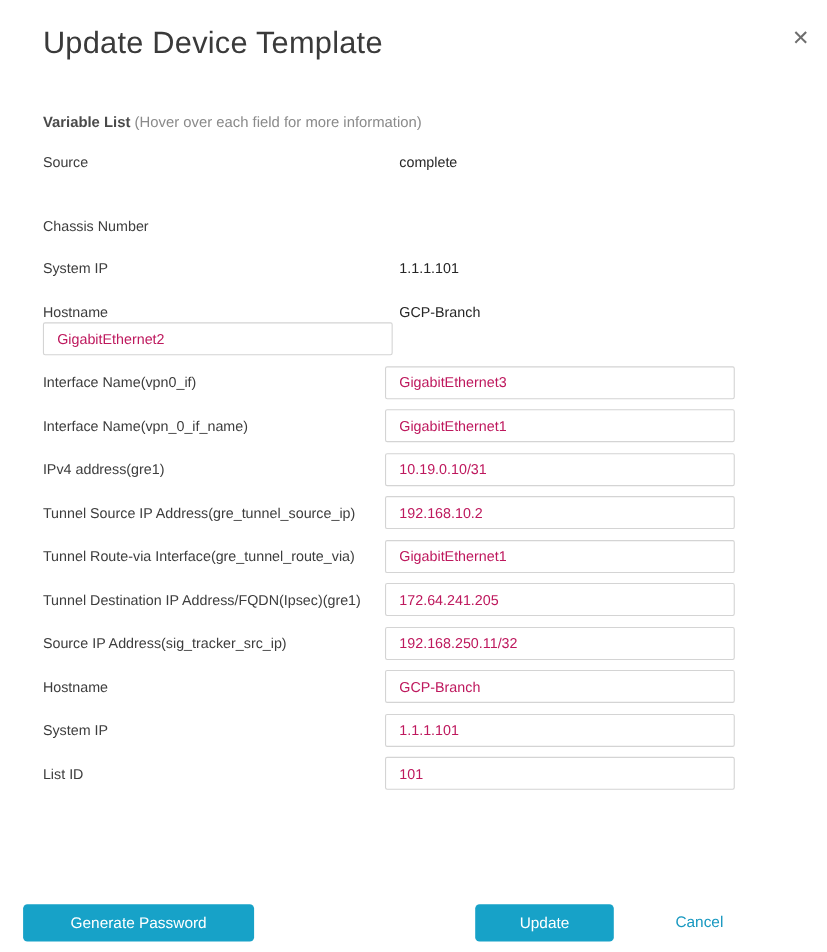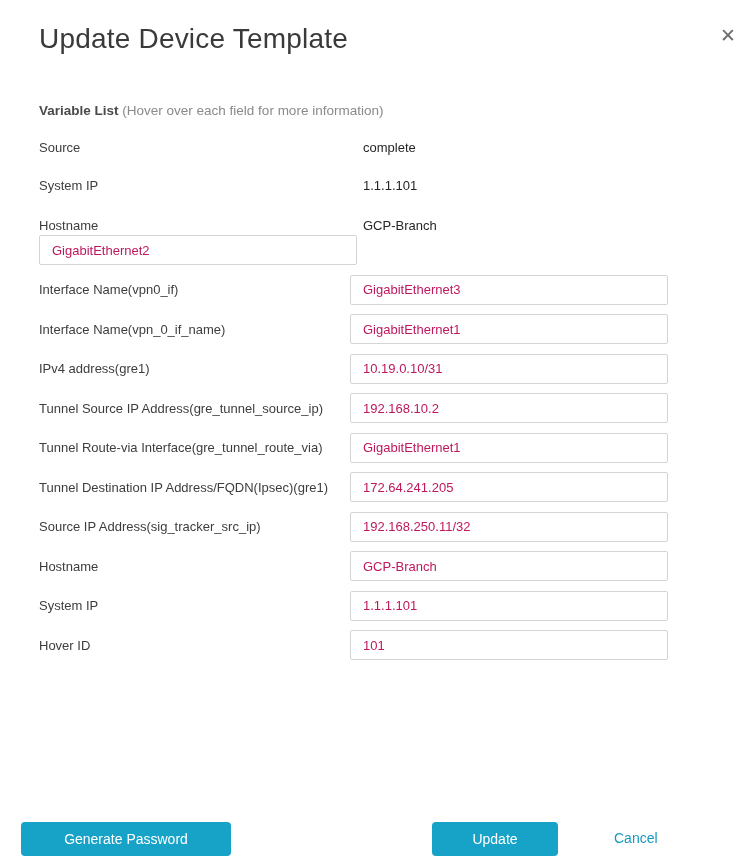--- a/index.html
+++ b/index.html
@@ -100,20 +100,24 @@
     <span class="hint">(Hover over each field for more information)</span>
   </div>
 
   <div class="rows">
 
     <div class="row static-row" id="row-status">
       <div class="label">Source</div>
       <div class="value-col">complete</div>
     </div>
 
+    <div class="row static-row" id="row-chassis">
+      <div class="label">Chassis Number</div>
+      <div class="value-col"></div>
+    </div>
 
     <div class="row static-row" id="row-sysip">
       <div class="label">System IP</div>
       <div class="value-col">1.1.1.101</div>
     </div>
 
     <div class="row static-row" id="row-hostname">
       <div class="label">Hostname</div>
       <div class="value-col">GCP-Branch</div>
     </div>
@@ -161,21 +165,21 @@
       <div class="label">Hostname</div>
       <div class="value-col"><input type="text" value="GCP-Branch" style=""></div>
     </div>
 
     <div class="row input-row">
       <div class="label">System IP</div>
       <div class="value-col"><input type="text" value="1.1.1.101" style=""></div>
     </div>
 
     <div class="row input-row">
-      <div class="label">Hover ID</div>
+      <div class="label">List ID</div>
       <div class="value-col"><input type="text" value="101" style=""></div>
     </div>
 
   </div>
 
   <div class="footer">
     <button class="btn btn-generate" style="background: rgb(23, 162, 200);">Generate Password</button>
     <button class="btn btn-update" style="background: rgb(23, 162, 200);">Update</button>
     <button class="link-cancel" style="color: rgb(23, 152, 192);">Cancel</button>
   </div>

